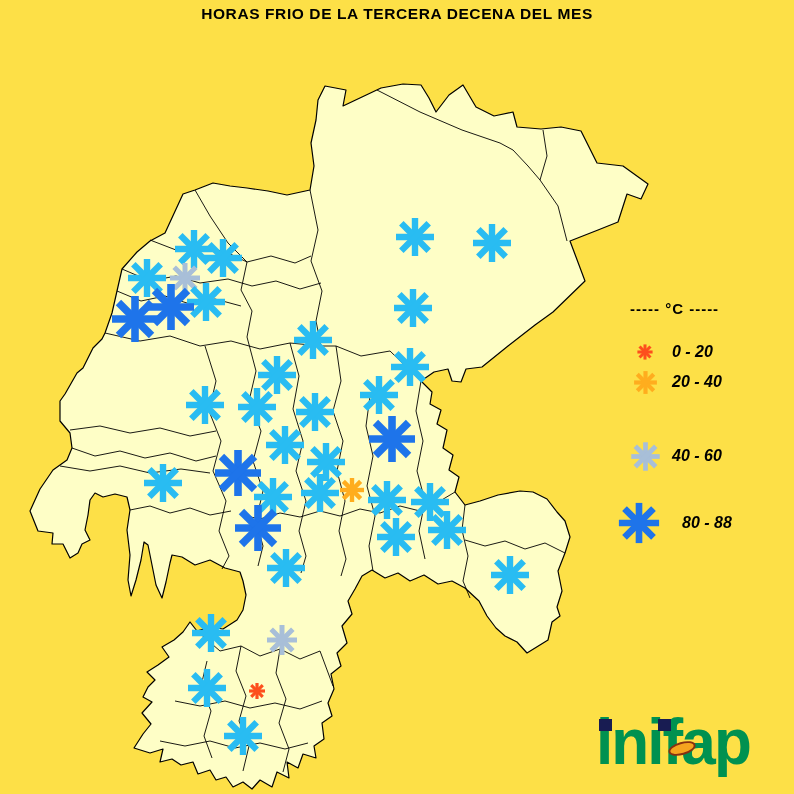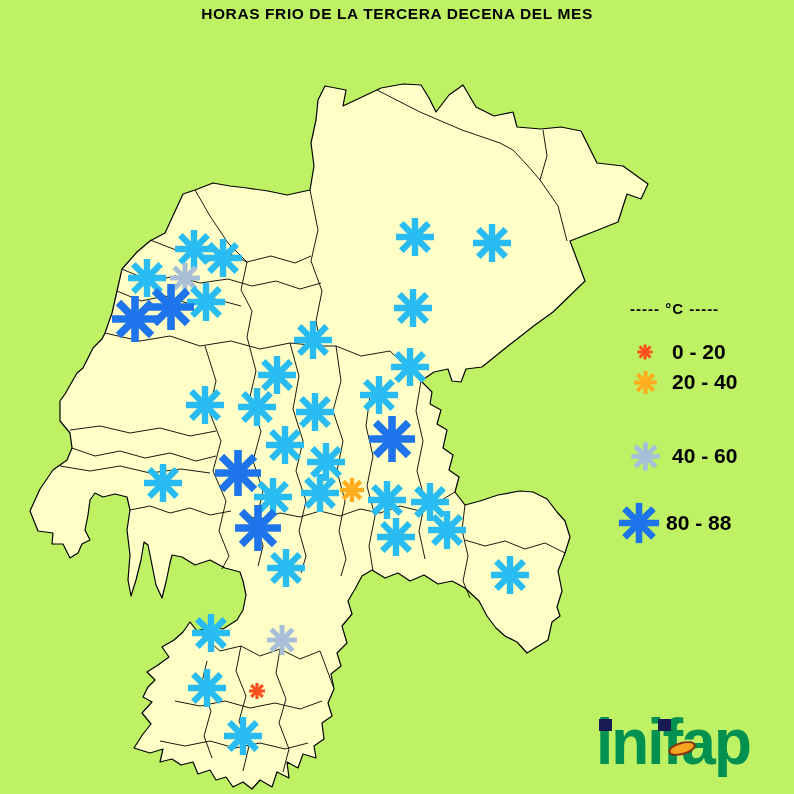--- a/index.html
+++ b/index.html
@@ -1,39 +1,39 @@
 <!DOCTYPE html>
 <html><head>
 <meta charset="utf-8">
 <style>
   html,body{margin:0;padding:0;background:#ffffff;}
   .stage{
-    position:relative;width:794px;height:794px;background:#bef264;overflow:hidden;
+    position:relative;width:794px;height:794px;background:#fde047;overflow:hidden;
     font-family:"Liberation Sans",sans-serif;
   }
   .title{
     position:absolute;top:4px;left:0;width:794px;text-align:center;
     font-weight:bold;font-size:15.5px;line-height:19px;letter-spacing:.6px;color:#000;
   }
   .map-svg{position:absolute;left:0;top:0;}
   .state{fill:#FEFEC6;stroke:#000;stroke-width:1.2;stroke-linejoin:round;}
   .muni{fill:none;stroke:#000;stroke-width:0.9;stroke-linejoin:round;}
   .legend{position:absolute;left:616px;top:292px;width:172px;height:270px;}
   .legend-header{
     position:absolute;left:14px;top:8px;width:150px;
     font-weight:bold;font-size:15px;letter-spacing:1px;color:#000;white-space:nowrap;
   }
   .legend-row{position:absolute;display:flex;align-items:center;height:48px;}
   .licon{width:46px;display:flex;justify-content:center;align-items:center;}
-  .llabel{font-size:21px;font-weight:600;color:#000;margin-left:4px;white-space:nowrap;}
+  .llabel{font-size:16px;font-weight:600;color:#000;margin-left:4px;white-space:nowrap;font-style:italic;}
   .row0{top:36px;left:6px;}
   .row1{top:66px;left:6px;}
   .row2{top:140px;left:6px;}
   .row3{top:171px;left:2px;}
-  .row4{top:207px;left:0px;}
+  .row4{top:207px;left:0px;gap:16px;}
   .logo{position:absolute;left:596px;top:702px;width:192px;height:84px;}
   .logo-text{
     position:absolute;left:0;top:0;font-weight:bold;font-size:64px;line-height:80px;
     letter-spacing:-2px;transform:scaleX(.97);transform-origin:left;
   }
   .logo-dot{position:absolute;width:13px;height:12px;}
   .logo-dot.d1{left:3px;top:17px;}
   .logo-dot.d2{left:62px;top:17px;}
   .logo-leaf{
     position:absolute;left:72px;top:40px;width:28px;height:13px;border-radius:50%;

